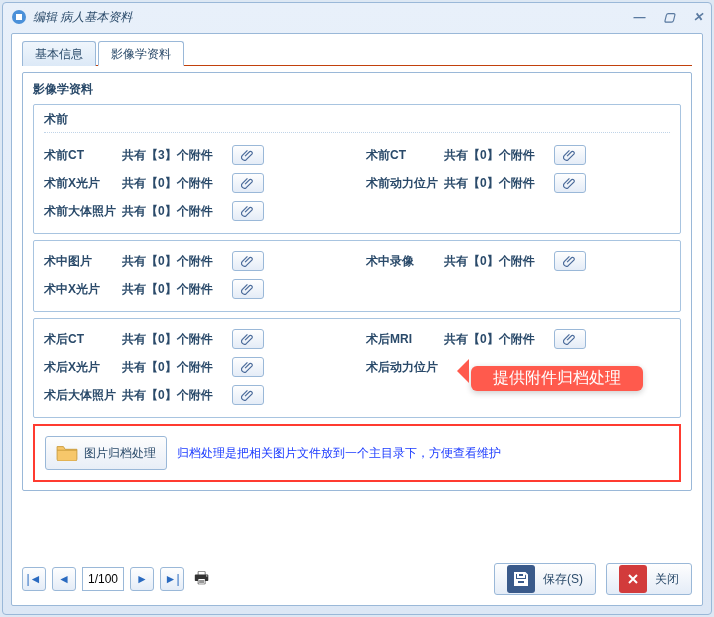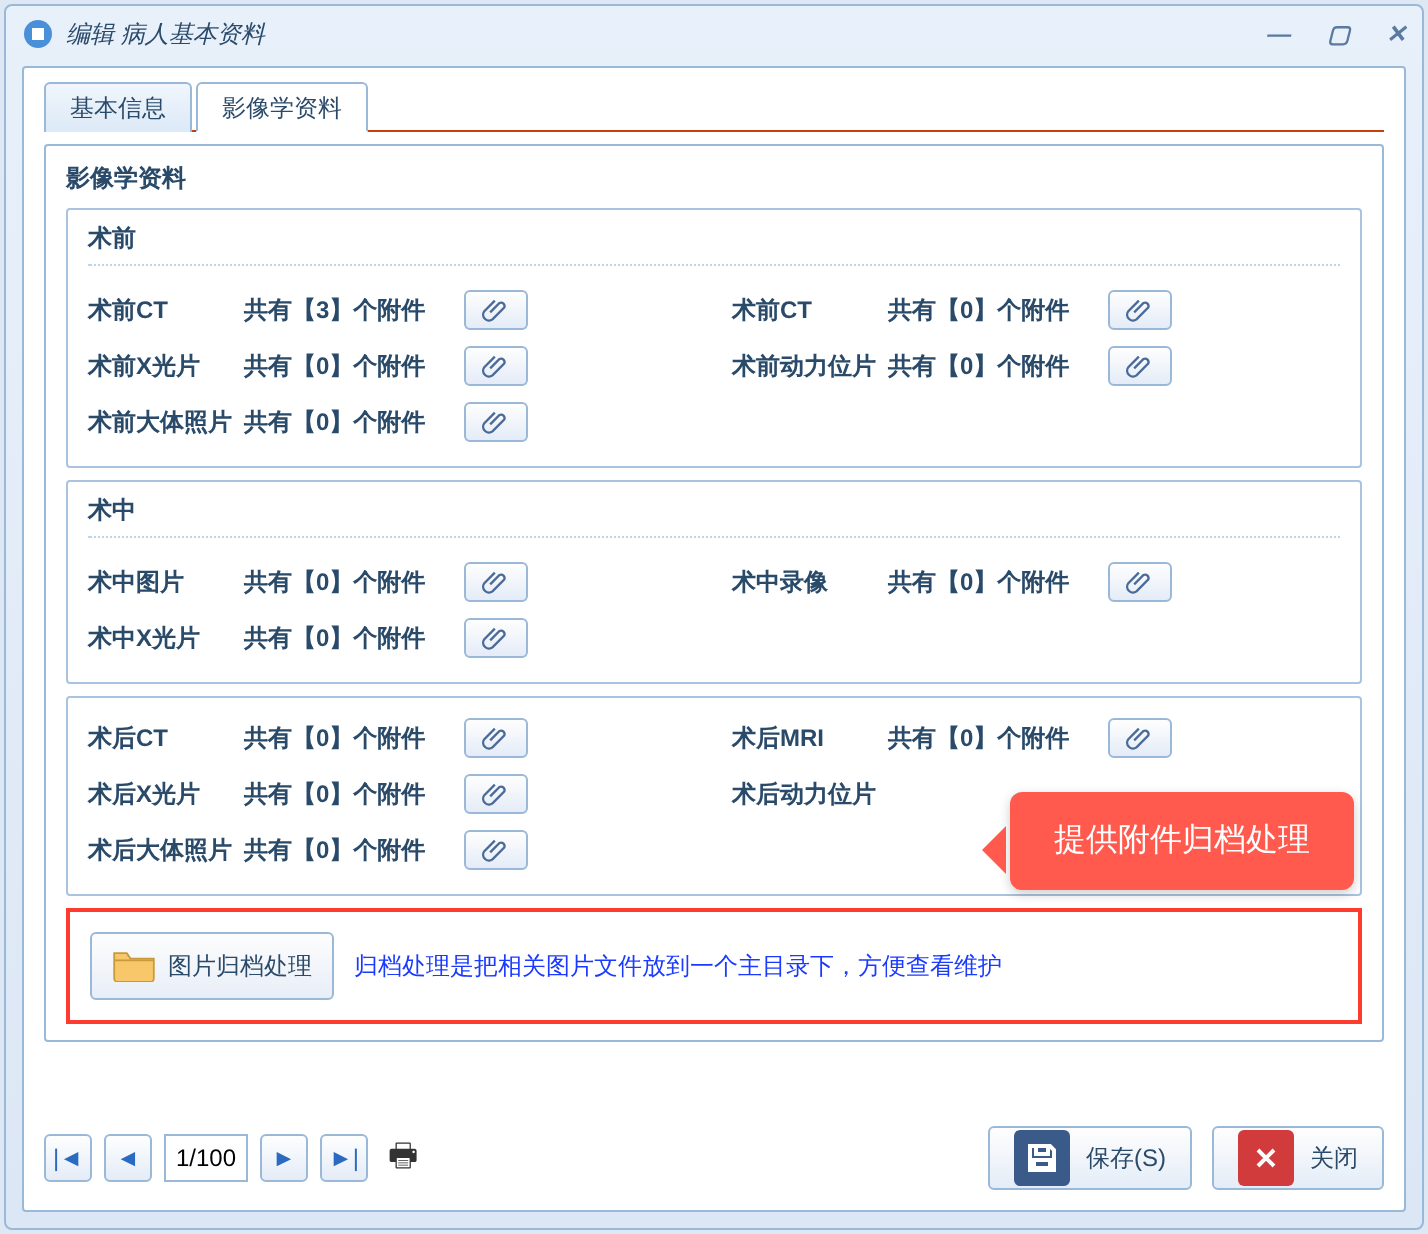--- a/index.html
+++ b/index.html
@@ -28,21 +28,21 @@
 .cell-left, .cell-right { display: flex; align-items: center; }
 .cell-left { width: 310px; }
 .label { width: 78px; color: #2a4a6a; }
 .count { width: 110px; color: #2a4a6a; }
 .clipbtn { width: 32px; height: 20px; background: linear-gradient(#fefefe,#e4ecf7); border: 1px solid #9ab8d8; border-radius: 3px; display: inline-flex; align-items: center; justify-content: center; cursor: pointer; }
 
 .archive-row { position: relative; border: 2px solid #ff3b30; padding: 10px; display: flex; align-items: center; gap: 10px; margin-top: 4px; }
 .archive-btn { display: inline-flex; align-items: center; gap: 6px; height: 34px; padding: 0 10px; background: linear-gradient(#fdfdfd,#e8eef7); border: 1px solid #9ab8d8; border-radius: 3px; cursor: pointer; color: #2a4a6a; justify-content: center; }
 .archive-desc { color: #1a3aff; }
 
-.callout { position: absolute; right: 2px; top: -60px; background: #ff5a4d; color: #fff; padding: 14px 22px; border-radius: 6px; font-size: 16px; box-shadow: 0 2px 6px rgba(0,0,0,0.2); }
+.callout { position: absolute; right: 36px; top: -60px; background: #ff5a4d; color: #fff; padding: 2px 22px; border-radius: 6px; font-size: 16px; box-shadow: 0 2px 6px rgba(0,0,0,0.2); }
 .callout::after { content: ""; position: absolute; left: -26px; bottom: 8px; border: 12px solid transparent; border-right-color: #ff5a4d; }
 
 .footer { position: absolute; left: 10px; right: 10px; bottom: 8px; height: 36px; display: flex; align-items: center; }
 .pager { display: flex; align-items: center; gap: 6px; }
 .pgbtn { width: 24px; height: 24px; background: linear-gradient(#fefefe,#e4ecf7); border: 1px solid #9ab8d8; border-radius: 3px; display: inline-flex; align-items: center; justify-content: center; cursor: pointer; color: #2a6ac0; }
 .pgfield { width: 42px; height: 24px; border: 1px solid #9ab8d8; text-align: center; }
 .footer-right { margin-left: auto; display: flex; align-items: flex-end; gap: 10px; }
 .bigbtn { display: inline-flex; align-items: center; gap: 8px; height: 32px; padding: 0 12px; background: linear-gradient(#fefefe,#e4ecf7); border: 1px solid #9ab8d8; border-radius: 3px; cursor: pointer; color: #2a4a6a; }
 .iconbox { width: 28px; height: 28px; border-radius: 3px; display: inline-flex; align-items: center; justify-content: center; }
 .iconbox.save { background: #3a5a8a; }
@@ -130,21 +130,20 @@
                 <span class="count">共有【0】个附件</span>
                 <button class="clipbtn">
                   <svg class="clip" viewBox="0 0 24 24">
                     <path d="M7 14 l8 -8 a3 3 0 0 1 4 4 l-10 10 a5 5 0 0 1 -7 -7 l9 -9"></path>
                   </svg>
                 </button>
               </div>
             </div>
           </div>
           <div class="section">
-            <div class="section-title">术中</div>
             <div class="row">
               <div class="cell-left">
                 <span class="label">术中图片</span>
                 <span class="count">共有【0】个附件</span>
                 <button class="clipbtn">
                   <svg class="clip" viewBox="0 0 24 24">
                     <path d="M7 14 l8 -8 a3 3 0 0 1 4 4 l-10 10 a5 5 0 0 1 -7 -7 l9 -9"></path>
                   </svg>
                 </button>
               </div>

